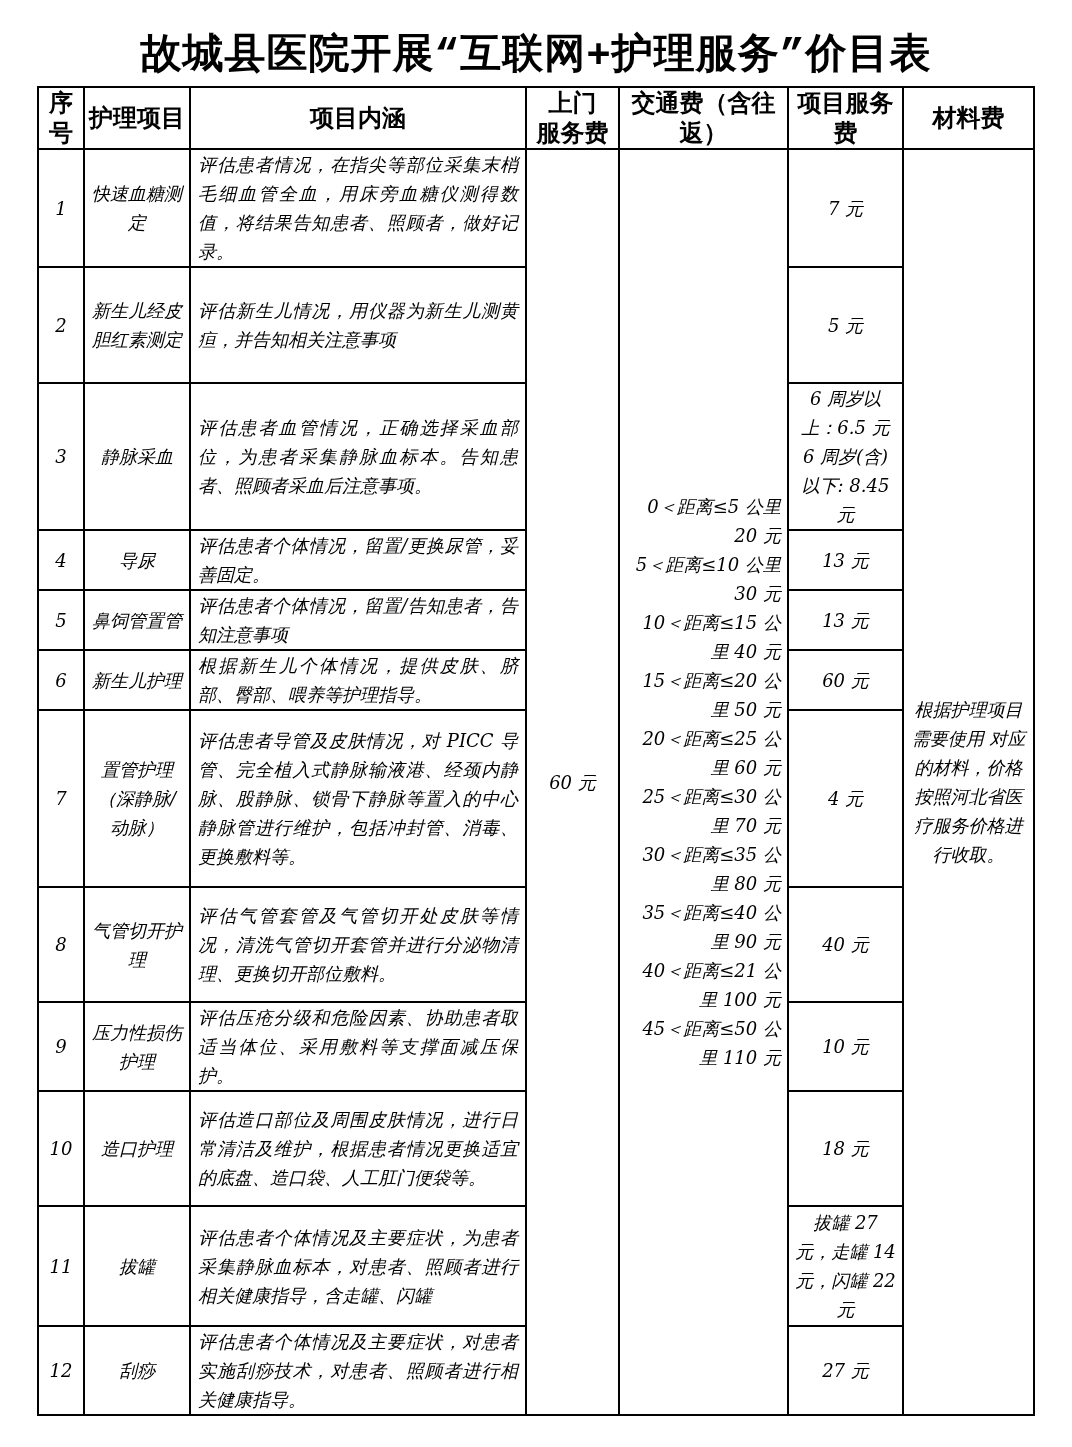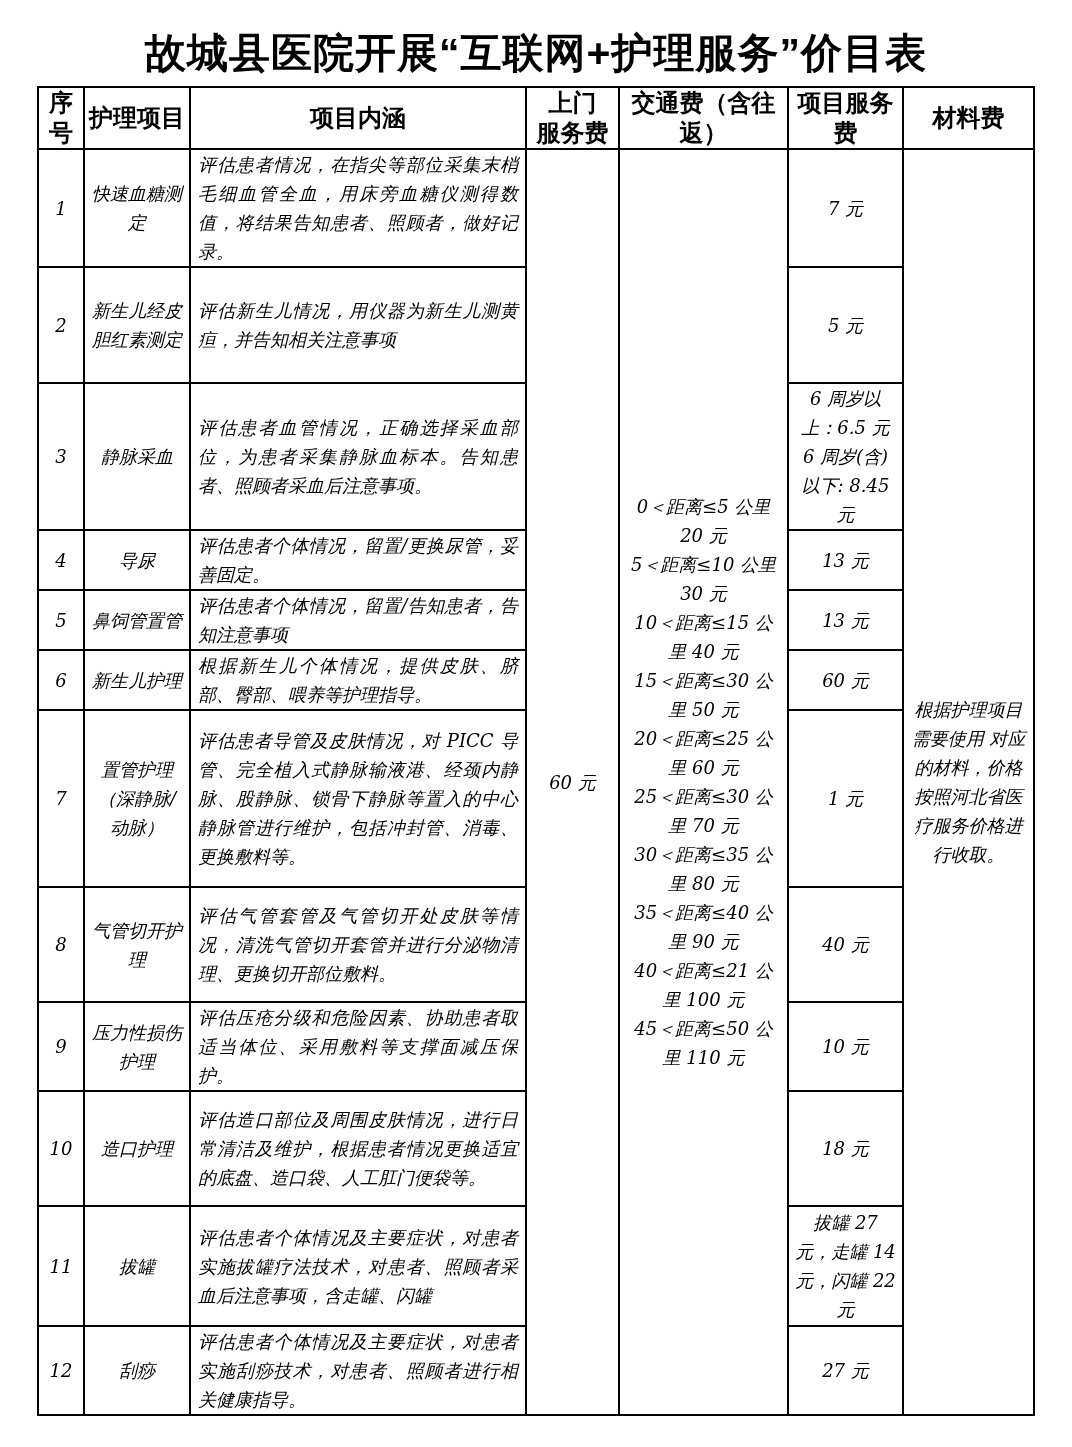--- a/index.html
+++ b/index.html
@@ -14,21 +14,21 @@
     height: 1447px;
     font-family: "DejaVu Serif", "Liberation Serif", serif;
   }
   .page-title {
     position: absolute;
     top: 26px;
     left: 0;
     width: 100%;
     margin: 0;
     text-align: center;
-    font-family: Liberation Sans, sans-serif;
+    font-family: Liberation Mono, monospace;
     font-weight: bold;
     font-size: 41px;
     letter-spacing: 1px;
     white-space: nowrap;
   }
   table.price-table {
     position: absolute;
     left: 37px;
     top: 86px;
     width: 996px;
@@ -57,21 +57,21 @@
     font-style: italic;
   }
   td.no, td.name, td.fee, td.door, td.transport, td.material {
     text-align: center;
     padding: 0 6px;
   }
   td.desc {
     text-align: justify;
     padding: 0 7px;
   }
-  td.transport div { text-align: center; }
+  td.transport div { text-align: right; }
 </style>
 </head>
 <body>
 
 <h1 class="page-title">故城县医院开展“互联网+护理服务”价目表</h1>
 
 <table class="price-table">
   <colgroup>
     <col style="width:46px">
     <col style="width:106px">
@@ -96,21 +96,21 @@
   <tbody id="tbody">
       <tr style="height: 115px;">
         <td class="no">1</td>
         <td class="name">快速血糖测定</td>
         <td class="desc">评估患者情况，在指尖等部位采集末梢毛细血管全血，用床旁血糖仪测得数值，将结果告知患者、照顾者，做好记录。</td>
         <td class="door" rowspan="12">60 元</td>
         <td class="transport" rowspan="12">
           <div>0＜距离≤5 公里 20 元</div>
           <div>5＜距离≤10 公里 30 元</div>
           <div>10＜距离≤15 公里 40 元</div>
-          <div>15＜距离≤30 公里 50 元</div>
+          <div>15＜距离≤20 公里 50 元</div>
           <div>20＜距离≤25 公里 60 元</div>
           <div>25＜距离≤30 公里 70 元</div>
           <div>30＜距离≤35 公里 80 元</div>
           <div>35＜距离≤40 公里 90 元</div>
           <div>40＜距离≤21 公里 100 元</div>
           <div>45＜距离≤50 公里 110 元</div>
         </td>
         <td class="fee">7 元</td>
         <td class="material" rowspan="12">根据护理项目需要使用 对应的材料，价格按照河北省医疗服务价格进行收取。</td>
       </tr>
@@ -141,21 +141,21 @@
       <tr style="height: 58px;">
         <td class="no">6</td>
         <td class="name">新生儿护理</td>
         <td class="desc">根据新生儿个体情况，提供皮肤、脐部、臀部、喂养等护理指导。</td>
         <td class="fee">60 元</td>
       </tr>
       <tr style="height: 177px;">
         <td class="no">7</td>
         <td class="name">置管护理（深静脉/动脉）</td>
         <td class="desc">评估患者导管及皮肤情况，对 PICC 导管、完全植入式静脉输液港、经颈内静脉、股静脉、锁骨下静脉等置入的中心静脉管进行维护，包括冲封管、消毒、更换敷料等。</td>
-        <td class="fee">1 元</td>
+        <td class="fee">4 元</td>
       </tr>
       <tr style="height: 115px;">
         <td class="no">8</td>
         <td class="name">气管切开护理</td>
         <td class="desc">评估气管套管及气管切开处皮肤等情况，清洗气管切开套管并进行分泌物清理、更换切开部位敷料。</td>
         <td class="fee">40 元</td>
       </tr>
       <tr style="height: 88px;">
         <td class="no">9</td>
         <td class="name">压力性损伤护理</td>
@@ -164,21 +164,21 @@
       </tr>
       <tr style="height: 115px;">
         <td class="no">10</td>
         <td class="name">造口护理</td>
         <td class="desc">评估造口部位及周围皮肤情况，进行日常清洁及维护，根据患者情况更换适宜的底盘、造口袋、人工肛门便袋等。</td>
         <td class="fee">18 元</td>
       </tr>
       <tr style="height: 120px;">
         <td class="no">11</td>
         <td class="name">拔罐</td>
-        <td class="desc">评估患者个体情况及主要症状，对患者实施拔罐疗法技术，对患者、照顾者采血后注意事项，含走罐、闪罐</td>
+        <td class="desc">评估患者个体情况及主要症状，为患者采集静脉血标本，对患者、照顾者进行相关健康指导，含走罐、闪罐</td>
         <td class="fee">拔罐 27 元，走罐 14 元，闪罐 22 元</td>
       </tr>
       <tr style="height: 88px;">
         <td class="no">12</td>
         <td class="name">刮痧</td>
         <td class="desc">评估患者个体情况及主要症状，对患者实施刮痧技术，对患者、照顾者进行相关健康指导。</td>
         <td class="fee">27 元</td>
       </tr>
     </tbody>
 </table>

